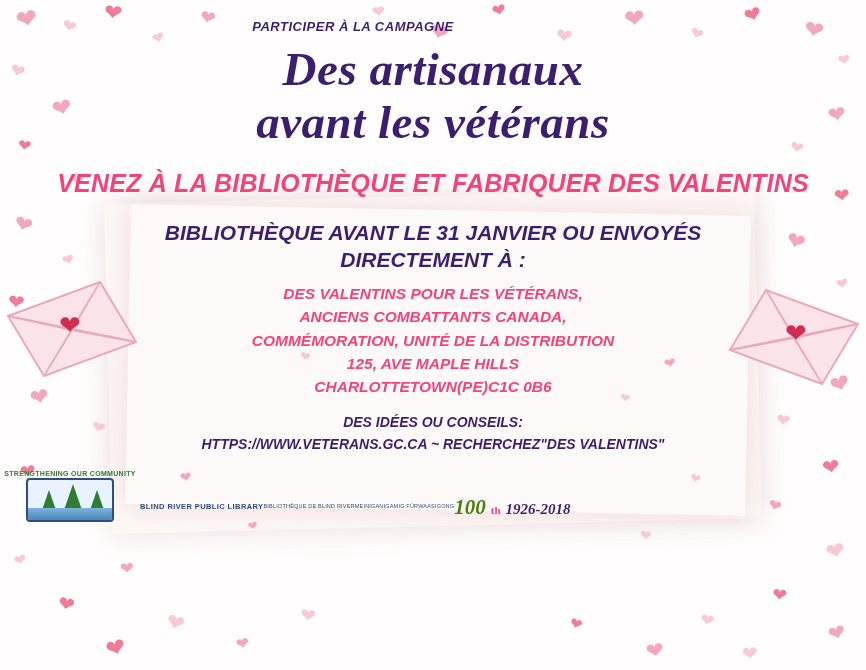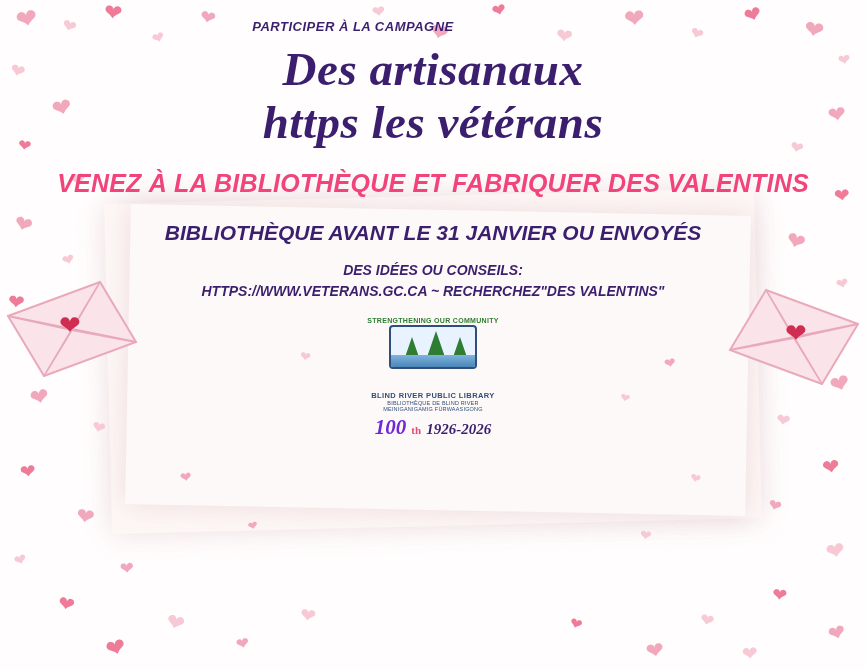--- a/index.html
+++ b/index.html
@@ -111,21 +111,21 @@
     font-style: italic;
     font-size: 14px;
     line-height: 1.55;
     text-transform: uppercase;
   }
 
   
   .logo-wrap {
     margin-top: 14px;
     display:flex;
-    flex-direction: column;
+    flex-direction: row;
     align-items:center;
   }
   .logo-badge { position: relative; width: 140px; height: 72px; }
   .logo-cap {
     position:absolute; left:0; top:0; width:140px; height:12px;
     color:#2e7d32; font-size:7px; font-weight:bold; letter-spacing:.3px;
     text-align:center; white-space:nowrap; overflow:hidden;
   }
   .logo-art {
     position:absolute; left:26px; top:8px; width:88px; height:44px;
@@ -149,21 +149,21 @@
   .logo-name {
     font-size: 7.5px; font-weight:bold; color:#2f4f7a; letter-spacing:.4px; margin-top:2px;
   }
   .logo-sub { font-size:5.5px; color:#2f4f7a; letter-spacing:.2px; }
   .logo-sub2 { font-size:5.5px; color:#2f4f7a; letter-spacing:.2px; }
   .anniv {
     margin-top: 3px;
     display:flex; align-items:baseline; gap:5px;
     font-family:"Liberation Serif", serif;
   }
-  .anniv .num { color:#6d28d9; font-size:21px; font-weight:bold; font-style:italic; }
+  .anniv .num { color:#4d7c0f; font-size:21px; font-weight:bold; font-style:italic; }
   .anniv .th { color:#f0447a; font-size:11px; font-weight:bold; }
   .anniv .years { color:#3b1f6e; font-size:15px; font-weight:bold; font-style:italic; }
 </style>
 </head>
 <body>
 
 <div id="poster">
 
   <div class="paper p1"></div>
   <div class="paper p2"></div>
@@ -243,31 +243,39 @@
     <polygon points="100,104 72,58 44,10" fill="#fdeef2" stroke="#e8a9bb" stroke-width="1.5"></polygon>
     <text x="74" y="62" font-size="26" fill="#cf2d52" text-anchor="middle">❤</text>
   </svg>
 
   <div class="content">
 
     <div class="kicker">Participer à la campagne</div>
 
     <div class="title">
       <span class="l1">Des artisanaux</span>
-      <span class="l2">https les vétérans</span>
+      <span class="l2">avant les vétérans</span>
     </div>
 
     <div class="subhead">
       <div>Venez à la bibliothèque et fabriquer des valentins</div>
     </div>
 
     <div class="body1">
       <div>bibliothèque avant le 31 janvier ou envoyés</div>
-    </div>
-
+      <div>directement à :</div>
+    </div>
+
+    <div class="addr">
+      <div>Des valentins pour les vétérans,</div>
+      <div>Anciens Combattants Canada,</div>
+      <div>Commémoration, Unité de la distribution</div>
+      <div>125, Ave Maple Hills</div>
+      <div>Charlottetown(PE)C1C 0B6</div>
+    </div>
 
     <div class="tips">
       <div>Des idées ou conseils:</div>
       <div>https://www.veterans.gc.ca ~ recherchez"des valentins"</div>
     </div>
 
     <div class="logo-wrap">
       <div class="logo-badge">
         <div class="logo-cap">STRENGTHENING OUR COMMUNITY</div>
         <div class="logo-art">
@@ -276,18 +284,18 @@
           <span class="tree t3"></span>
           <span class="river"></span>
         </div>
       </div>
       <div class="logo-name">BLIND RIVER PUBLIC LIBRARY</div>
       <div class="logo-sub">BIBLIOTHÈQUE DE BLIND RIVER</div>
       <div class="logo-sub2">MEINIGANIGAMIG FÜRWAASIGONG</div>
       <div class="anniv">
         <span class="num">100</span>
         <span class="th">th</span>
-        <span class="years">1926-2026</span>
+        <span class="years">1926-2018</span>
       </div>
     </div>
 
   </div>
 </div>
 
 </body></html>

